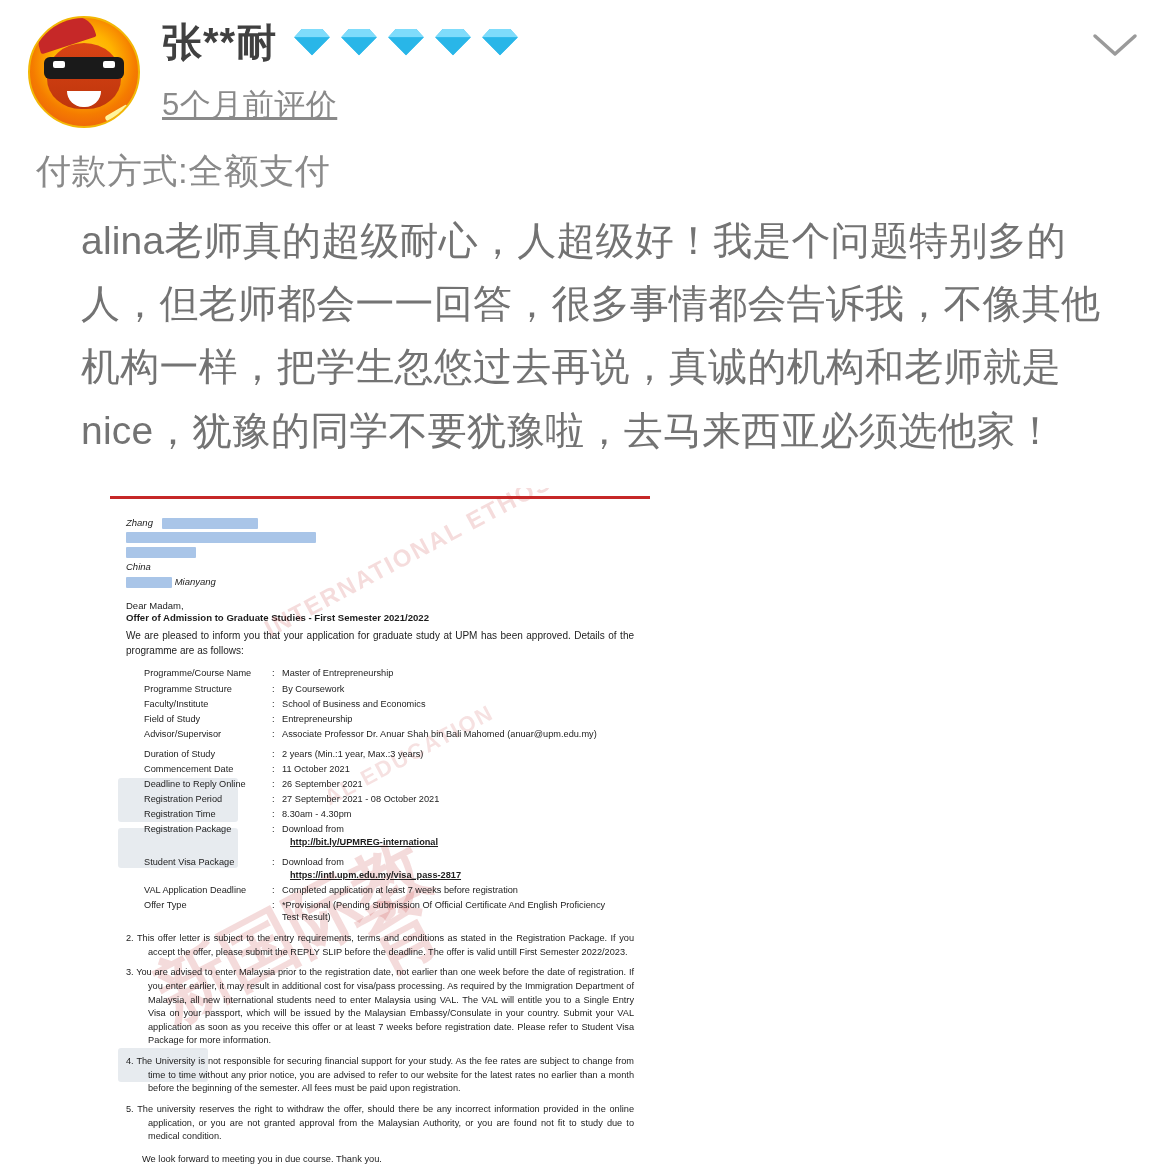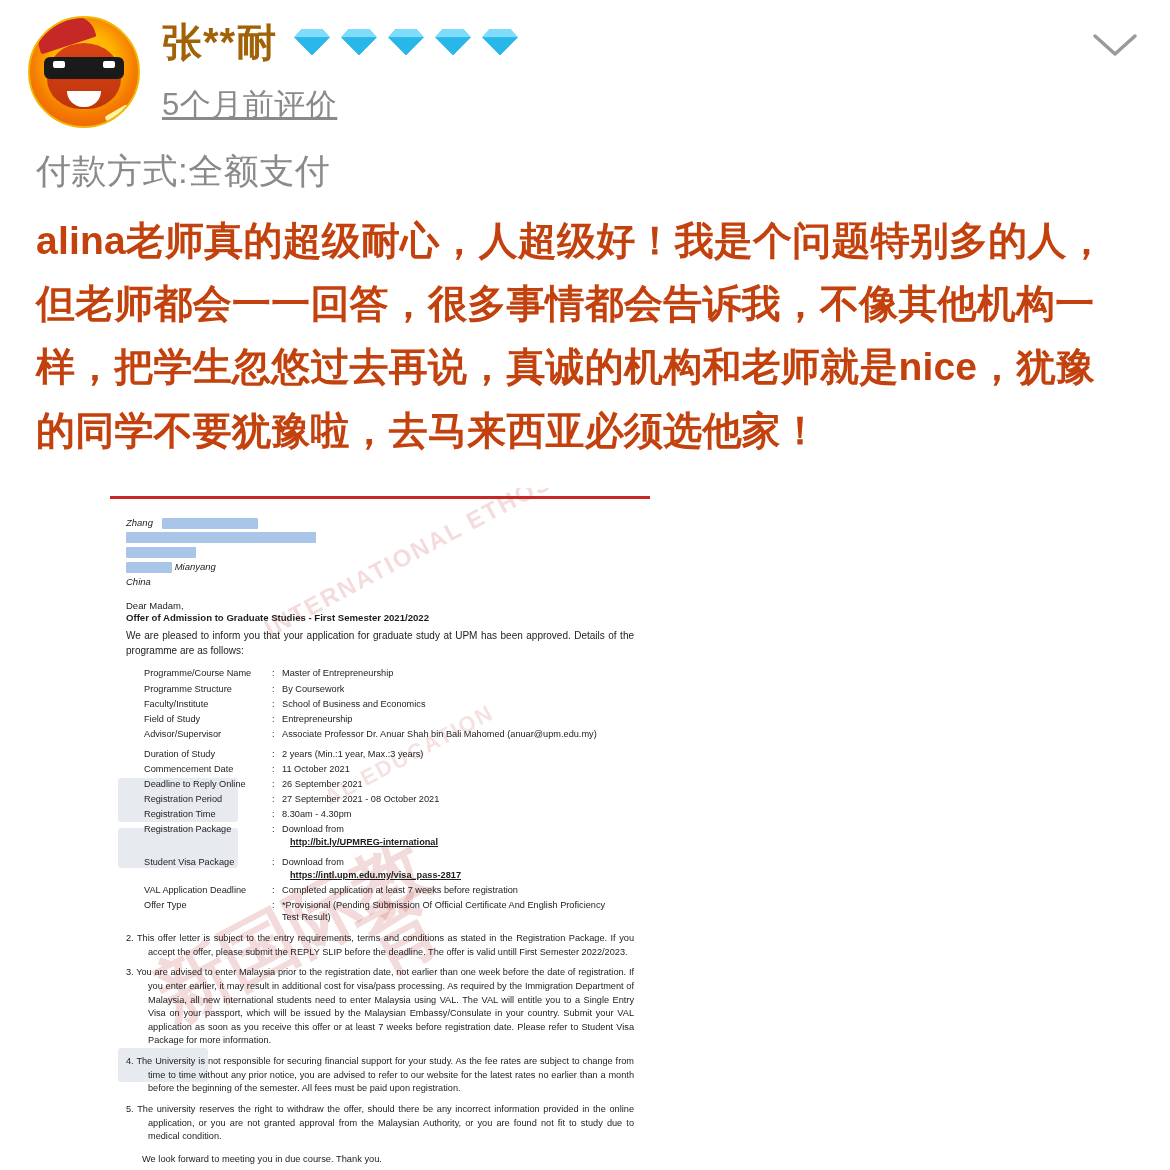--- a/index.html
+++ b/index.html
@@ -93,21 +93,21 @@
   }
   .name-row {
     display: flex;
     align-items: center;
     gap: 16px;
     height: 56px;
   }
   .username {
     font-size: 40px;
     font-weight: bold;
-    color: #a16207;
+    color: #404040;
     letter-spacing: 1px;
     white-space: nowrap;
   }
   .diamonds {
     display: flex;
     gap: 9px;
     align-items: center;
   }
   .diamond {
     width: 38px; height: 30px;
@@ -132,23 +132,24 @@
   .pay-method {
     padding: 16px 28px 0 36px;
     font-size: 35px;
     color: #8a8a8a;
     letter-spacing: 0.5px;
   }
   .review-body {
     padding: 14px 40px 0 36px;
     font-size: 39px;
     line-height: 1.62;
-    color: #c2410c;
-    font-weight: bold;
+    color: #737373;
+    font-weight: normal;
     letter-spacing: 0.2px;
+    margin-left: 45px;
   }
   
   .doc-wrap {
     margin: 26px 0 0 110px;
     width: 540px;
     background: #ffffff;
     position: relative;
   }
   .doc {
     position: relative;
@@ -358,25 +359,25 @@
         <div class="line">
           <span>Zhang</span>
           <span class="redact" style="width:96px; margin-left:6px;"></span>
         </div>
         <div class="line">
           <span class="redact" style="width:190px;"></span>
         </div>
         <div class="line">
           <span class="redact" style="width:70px;"></span>
         </div>
+        <div class="line">China</div>
         <div class="line">
           <span class="redact" style="width:46px;"></span>
           <span>Mianyang</span>
         </div>
-        <div class="line">China</div>
       </div>
 
       <div class="greet">Dear Madam,</div>
       <div class="subject">Offer of Admission to Graduate Studies - First Semester 2021/2022</div>
       <div class="para">We are pleased to inform you that your application for graduate study at UPM has been approved. Details of the programme are as follows:</div>
 
       <table class="details">
         <tbody>
             <tr>
           <td class="k">Programme/Course Name</td>

